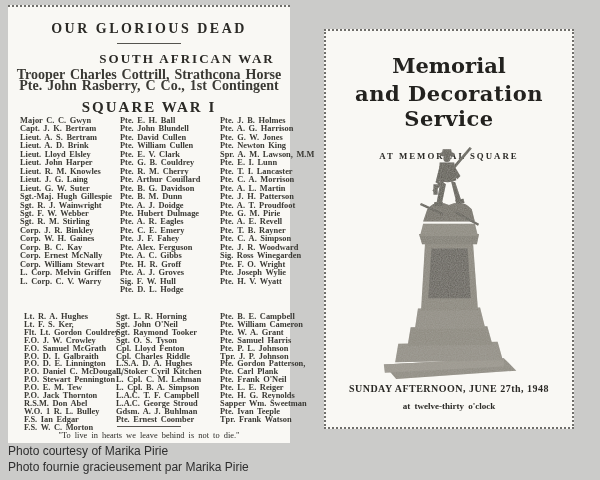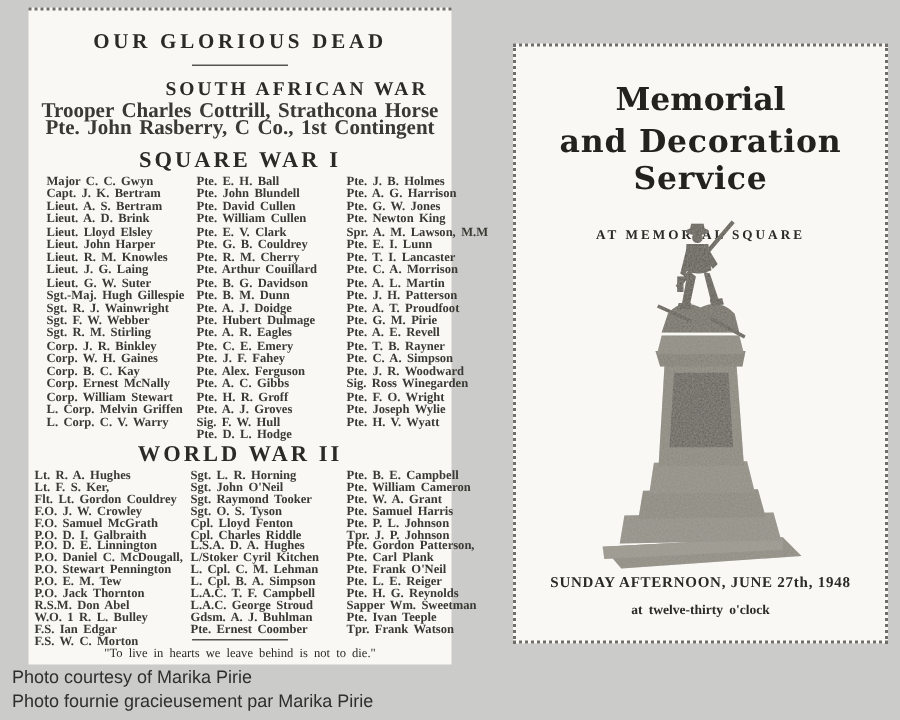--- a/index.html
+++ b/index.html
@@ -4,50 +4,50 @@
 <style>
   html,body{margin:0;padding:0;}
   body{
     width:600px;height:480px;position:relative;overflow:hidden;
     background:#cbcbc9;
     font-family:"Liberation Serif", serif;
     color:#2b2a26;
   }
   
   .page{position:absolute;background:#f9f8f4;}
-  #left-page{left:19px;top:5px;width:282px;height:436px;border-top:2px dotted #6f6e6a;}
+  #left-page{left:8px;top:5px;width:282px;height:436px;border-top:2px dotted #6f6e6a;}
   .lp-title{position:absolute;top:14px;left:0;width:100%;text-align:center;
     font-weight:bold;font-size:14px;letter-spacing:2.5px;}
   .small-rule{position:absolute;left:50%;transform:translateX(-50%);width:64px;border-top:1.5px solid #55544f;}
   #lp-rule1{top:36px;}
   .sa-heading{position:absolute;top:44px;left:0;width:100%;text-align:center;
     font-weight:bold;font-size:13px;letter-spacing:2px;padding-left:38px;}
   .sa-names{position:absolute;top:62px;left:0;width:100%;text-align:center;
     font-size:14px;line-height:11px;word-spacing:2px;}
   .war-heading{position:absolute;left:0;width:100%;text-align:center;
     font-weight:bold;font-size:15px;letter-spacing:2px;}
   #ww1-heading{top:92px;}
   #ww2-heading{top:288px;}
   .cols{position:absolute;left:0;width:330px;display:flex;}
   #ww1-cols{top:110px;}
   #ww2-cols{top:306px;}
   .col{box-sizing:border-box;}
   #ww1-cols .col:nth-child(1){width:112px;padding-left:12px;}
   #ww1-cols .col:nth-child(2){width:92px;}
   #ww1-cols .col:nth-child(3){width:126px;padding-left:8px;}
-  #ww2-cols .col:nth-child(1){width:108px;padding-left:4px;}
+  #ww2-cols .col:nth-child(1){width:108px;padding-left:16px;}
   #ww2-cols .col:nth-child(2){width:94px;}
   #ww2-cols .col:nth-child(3){width:128px;padding-left:10px;}
   #ww1-cols .name-row{font-size:8.4px;line-height:8.45px;}
   #ww2-cols .name-row{font-size:8.4px;line-height:7.9px;}
   .name-row{white-space:nowrap;word-spacing:1.5px;font-weight:bold;color:#3a3934;}
   #lp-rule2{top:419px;}
   .quote{position:absolute;top:424px;left:0;width:100%;text-align:center;font-size:8.4px;word-spacing:2px;}
   
-  #right-page{left:342px;top:29px;width:246px;height:396px;border:2px dotted #6f6e6a;}
+  #right-page{left:324px;top:29px;width:246px;height:396px;border:2px dotted #6f6e6a;}
   .rp-title{position:absolute;left:0;width:100%;text-align:center;
     font-family:"DejaVu Serif", serif;font-weight:bold;color:#23221f;}
   #rp-title1{top:22px;font-size:21px;}
   #rp-title2{top:50px;font-size:21px;letter-spacing:0.5px;}
   #rp-sub1{position:absolute;top:92px;left:0;width:100%;text-align:center;
     font-weight:bold;font-size:8.8px;letter-spacing:2px;margin-top:28px;}
   #rp-sub2{position:absolute;top:106px;left:0;width:100%;text-align:center;
     font-weight:bold;font-size:9.5px;word-spacing:2px;}
   #statue-wrap{position:absolute;top:114px;left:50%;transform:translateX(-50%);}
   #rp-date{position:absolute;top:352px;left:0;width:100%;text-align:center;
@@ -136,21 +136,20 @@
         <div class="name-row">Pte. T. B. Rayner</div>
         <div class="name-row">Pte. C. A. Simpson</div>
         <div class="name-row">Pte. J. R. Woodward</div>
         <div class="name-row">Sig. Ross Winegarden</div>
         <div class="name-row">Pte. F. O. Wright</div>
         <div class="name-row">Pte. Joseph Wylie</div>
         <div class="name-row">Pte. H. V. Wyatt</div>
       </div>
   </div>
 
-  <div class="war-heading" id="ww2-heading">WORLD WAR II</div>
   <div class="cols" id="ww2-cols">
     <div class="col">
         <div class="name-row">Lt. R. A. Hughes</div>
         <div class="name-row">Lt. F. S. Ker,</div>
         <div class="name-row">Flt. Lt. Gordon Couldrey</div>
         <div class="name-row">F.O. J. W. Crowley</div>
         <div class="name-row">F.O. Samuel McGrath</div>
         <div class="name-row">P.O. D. I. Galbraith</div>
         <div class="name-row">P.O. D. E. Linnington</div>
         <div class="name-row">P.O. Daniel C. McDougall,</div>

